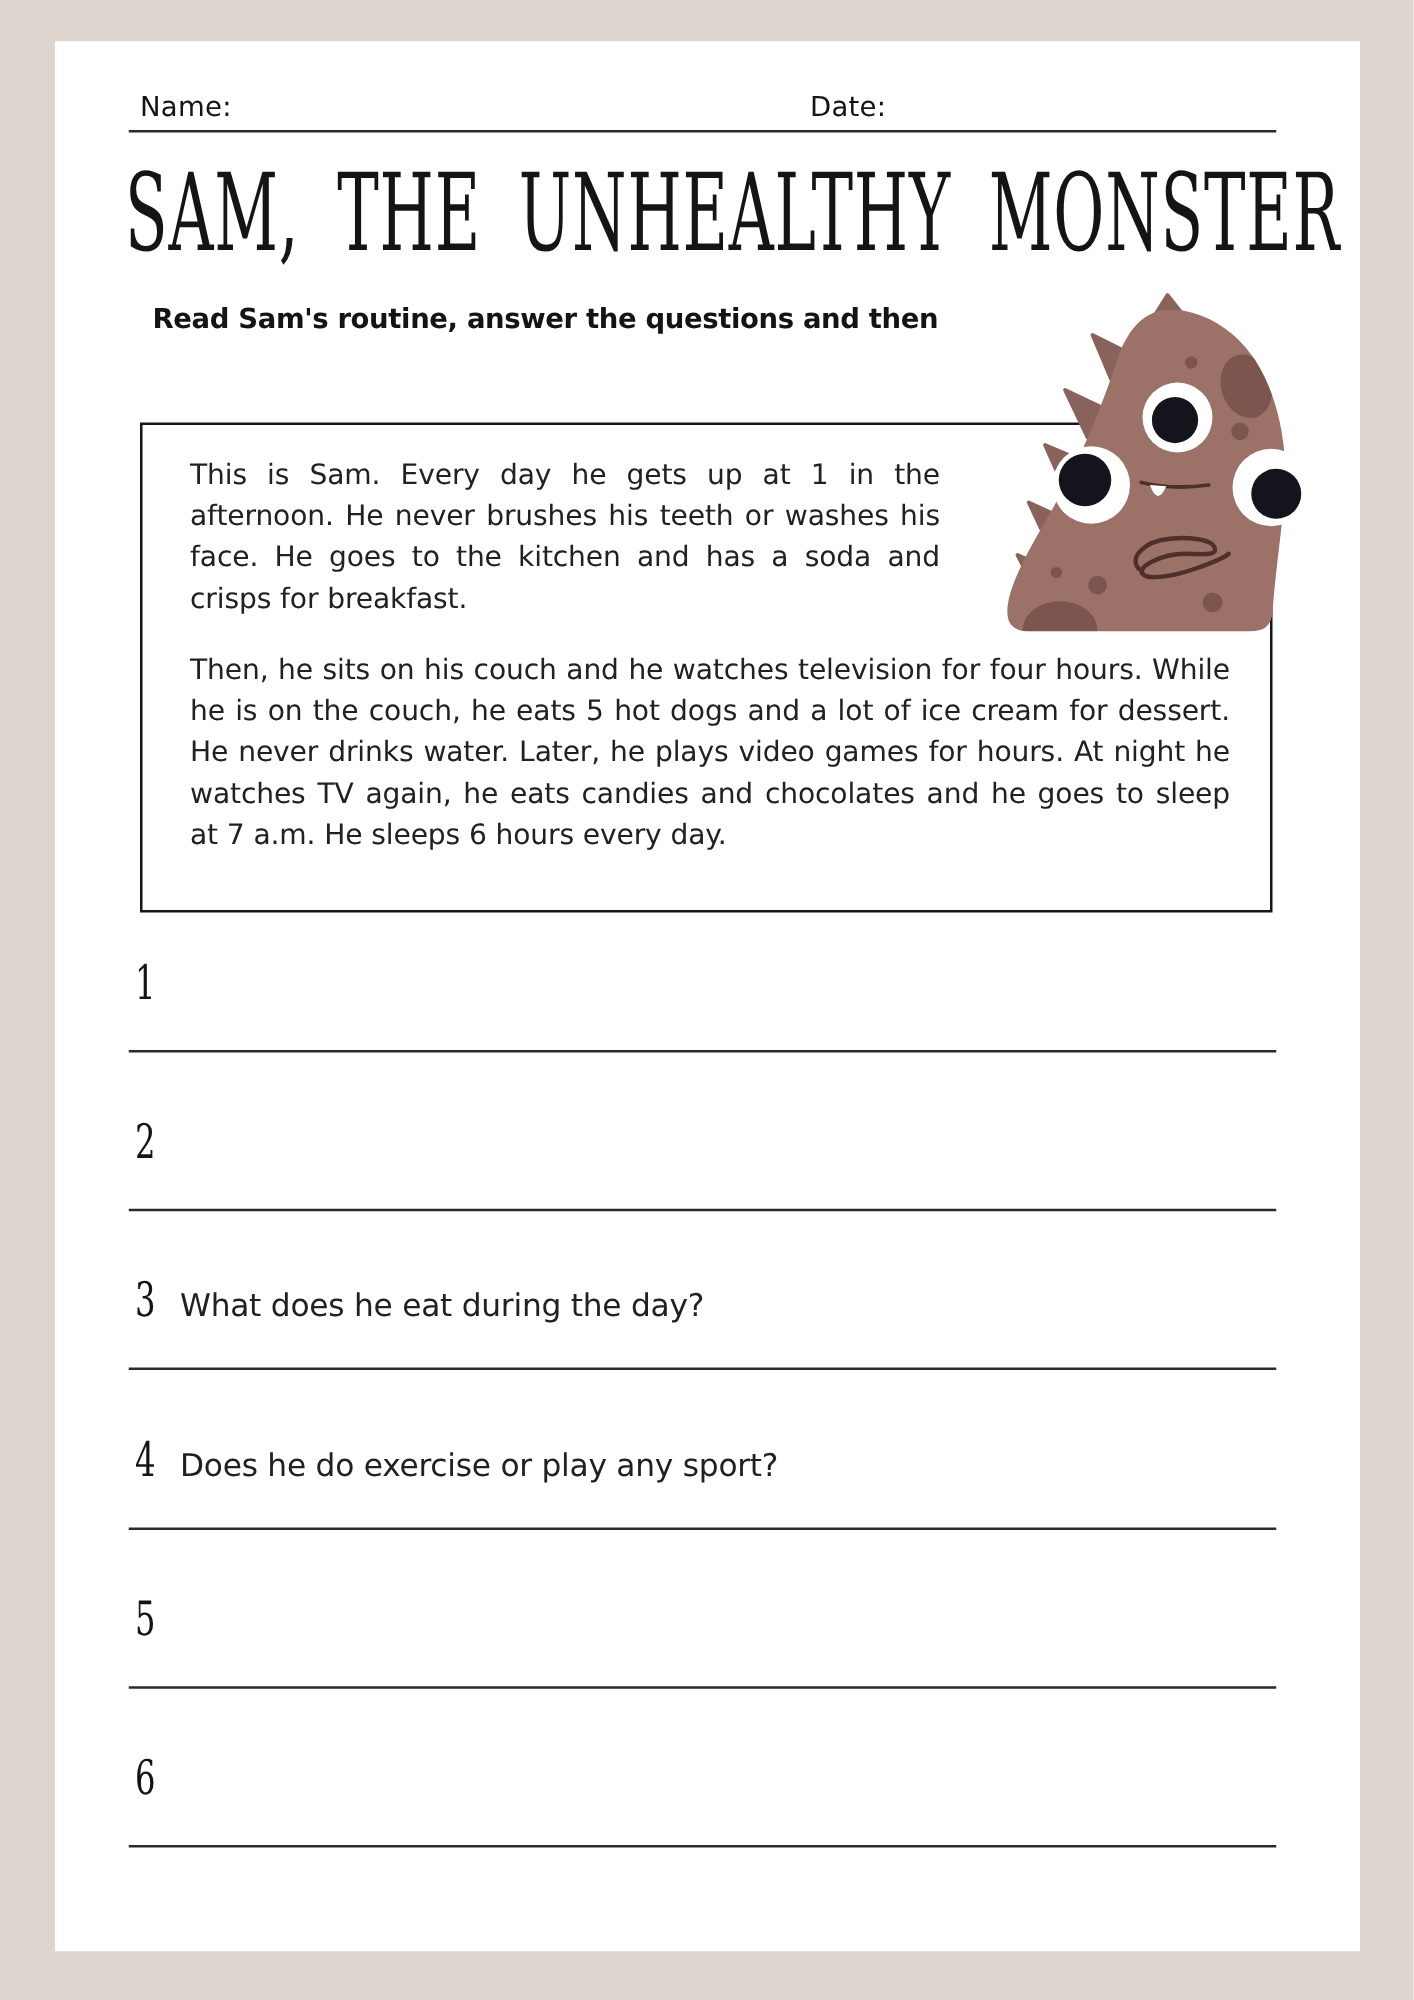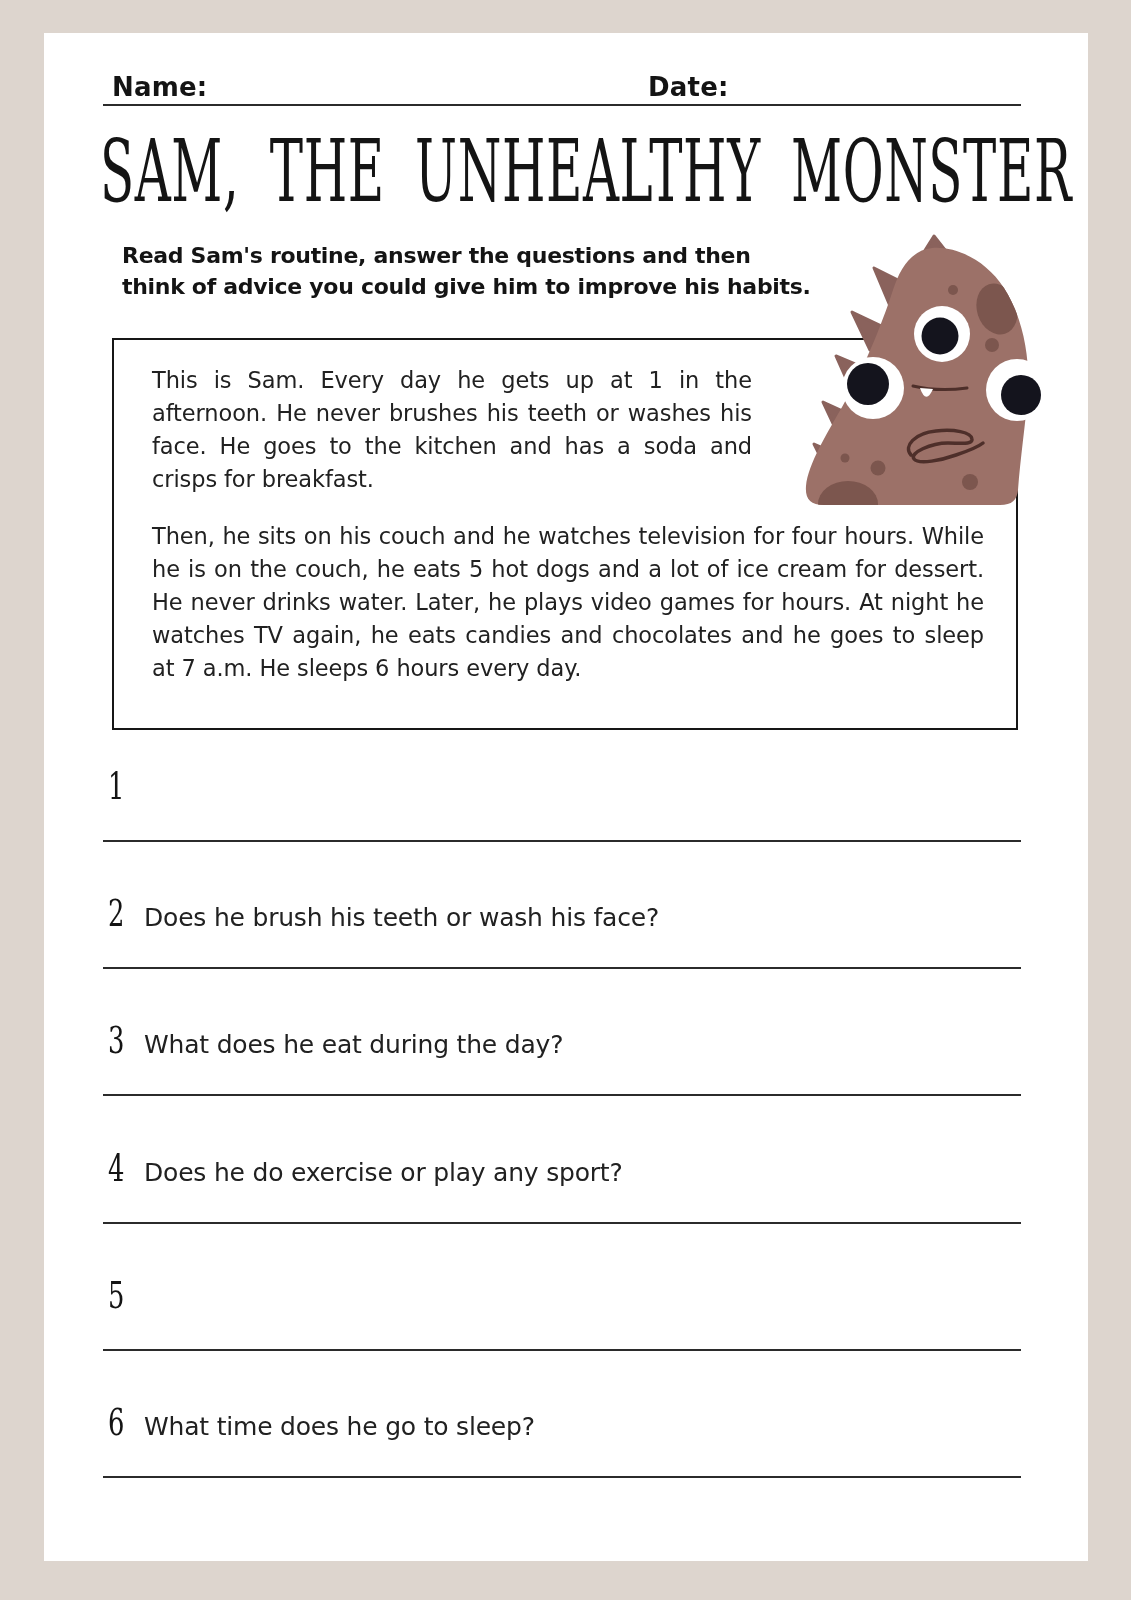--- a/index.html
+++ b/index.html
@@ -14,22 +14,22 @@
   .sheet {
     position: absolute;
     left: 44px; top: 33px;
     width: 1044px; height: 1528px;
     background: #ffffff;
   }
 
   
   .hdr-label {
     position: absolute;
-    font-size: 26px; line-height: 30px;
-    font-weight: 700; color: var(--c-ink, #141414);
+    font-size: 22px; line-height: 30px;
+    font-weight: 400; color: var(--c-ink, #141414);
     letter-spacing: 0.2px;
   }
   .hdr-name { left: 112px; top: 72px; }
   .hdr-date { left: 648px; top: 72px; text-align: center; }
   .hdr-line {
     position: absolute;
     left: 103px; top: 104px;
     width: 918px; height: 0;
     border-bottom: 2px solid var(--c-line, #2B2B2B);
   }
@@ -126,21 +126,20 @@
   <div class="sheet"></div>
 
   <div class="hdr-label hdr-name">Name:</div>
   <div class="hdr-label hdr-date">Date:</div>
   <div class="hdr-line"></div>
 
   <div class="title">SAM, THE UNHEALTHY MONSTER</div>
 
   <div class="instructions">
     <span>Read Sam's routine, answer the questions and then</span><br>
-    <span>think of advice you could give him to improve his habits.</span>
   </div>
 
   <div class="passage-box">
     <p class="passage-p1">This is Sam. Every day he gets up at 1 in the afternoon. He never brushes his teeth or washes his face. He goes to the kitchen and has a soda and crisps for breakfast.</p>
     <p class="passage-p2">Then, he sits on his couch and he watches television for four hours. While he is on the couch, he eats 5 hot dogs and a lot of ice cream for dessert. He never drinks water. Later, he plays video games for hours. At night he watches TV again, he eats candies and chocolates and he goes to sleep at 7 a.m. He sleeps 6 hours every day.</p>
   </div>
 
   <svg class="monster" viewBox="0 0 260 290" aria-hidden="true">
     <defs>
       <path id="bodyPath" d="M 142 24
@@ -207,21 +206,20 @@
   <div class="question q1">
     <div class="q-row">
       <span class="q-num">1</span>
     </div>
     <div class="q-line"></div>
   </div>
 
   <div class="question q2">
     <div class="q-row">
       <span class="q-num">2</span>
-      <span class="q-text">Does he brush his teeth or wash his face?</span>
     </div>
     <div class="q-line"></div>
   </div>
 
   <div class="question q3">
     <div class="q-row">
       <span class="q-num">3</span>
       <span class="q-text">What does he eat during the day?</span>
     </div>
     <div class="q-line"></div>
@@ -238,17 +236,16 @@
   <div class="question q5">
     <div class="q-row">
       <span class="q-num">5</span>
     </div>
     <div class="q-line"></div>
   </div>
 
   <div class="question q6">
     <div class="q-row">
       <span class="q-num">6</span>
-      <span class="q-text">What time does he go to sleep?</span>
     </div>
     <div class="q-line"></div>
   </div>
 </div>
 
 </body></html>

